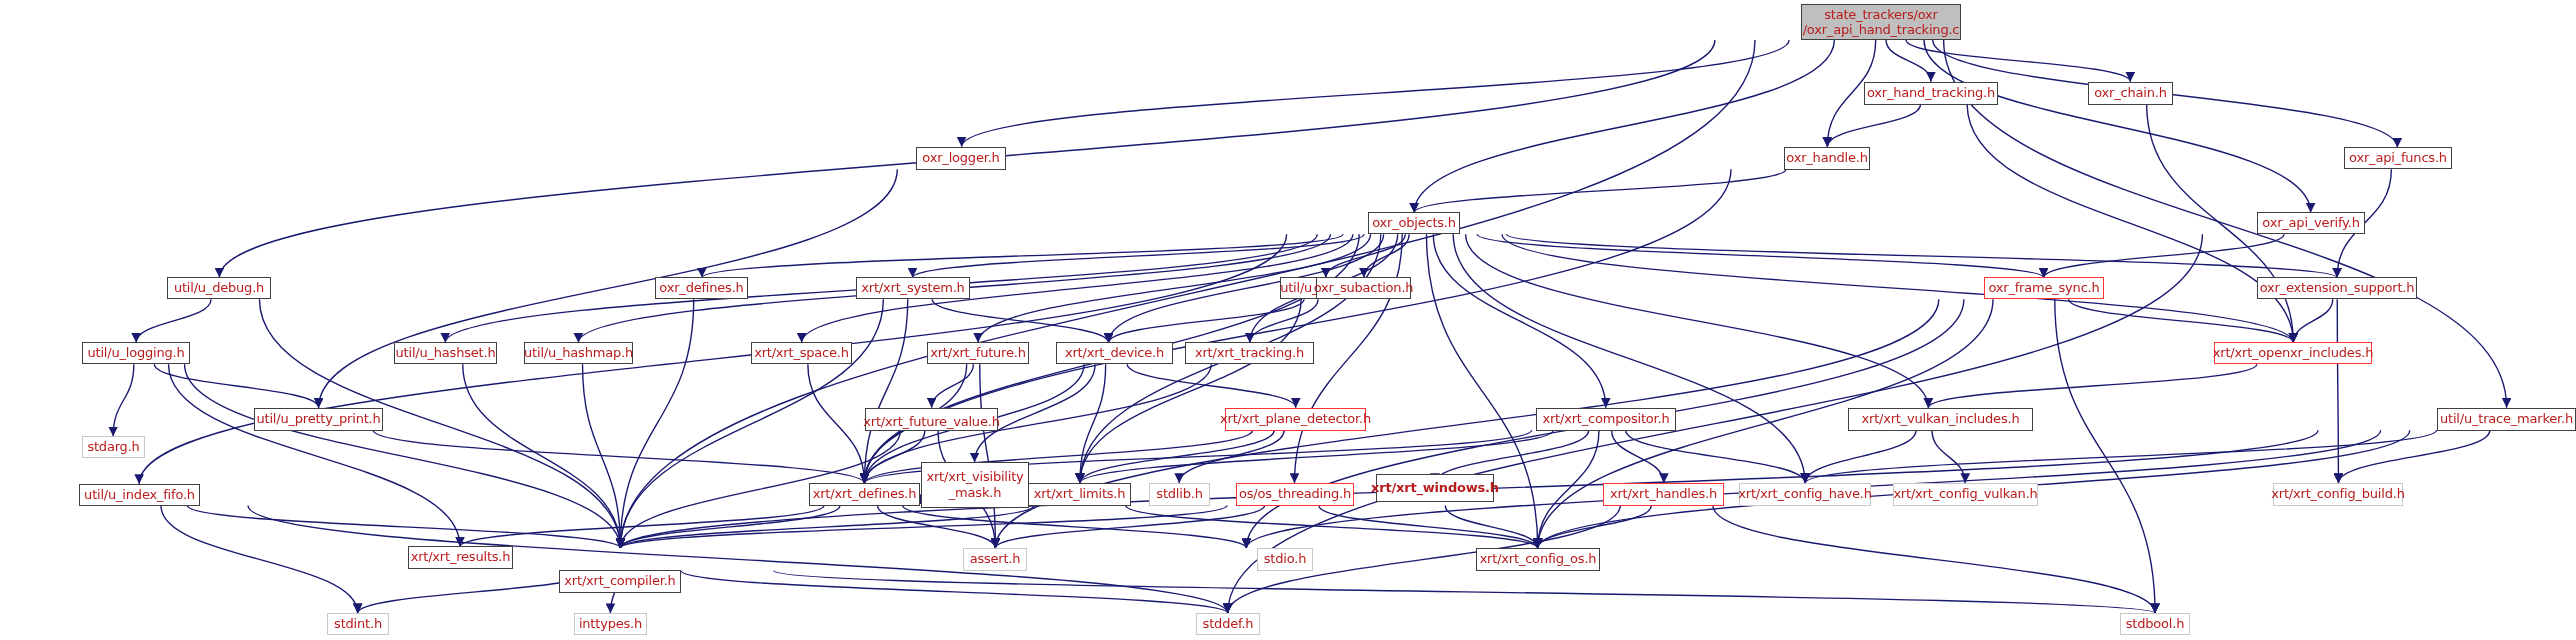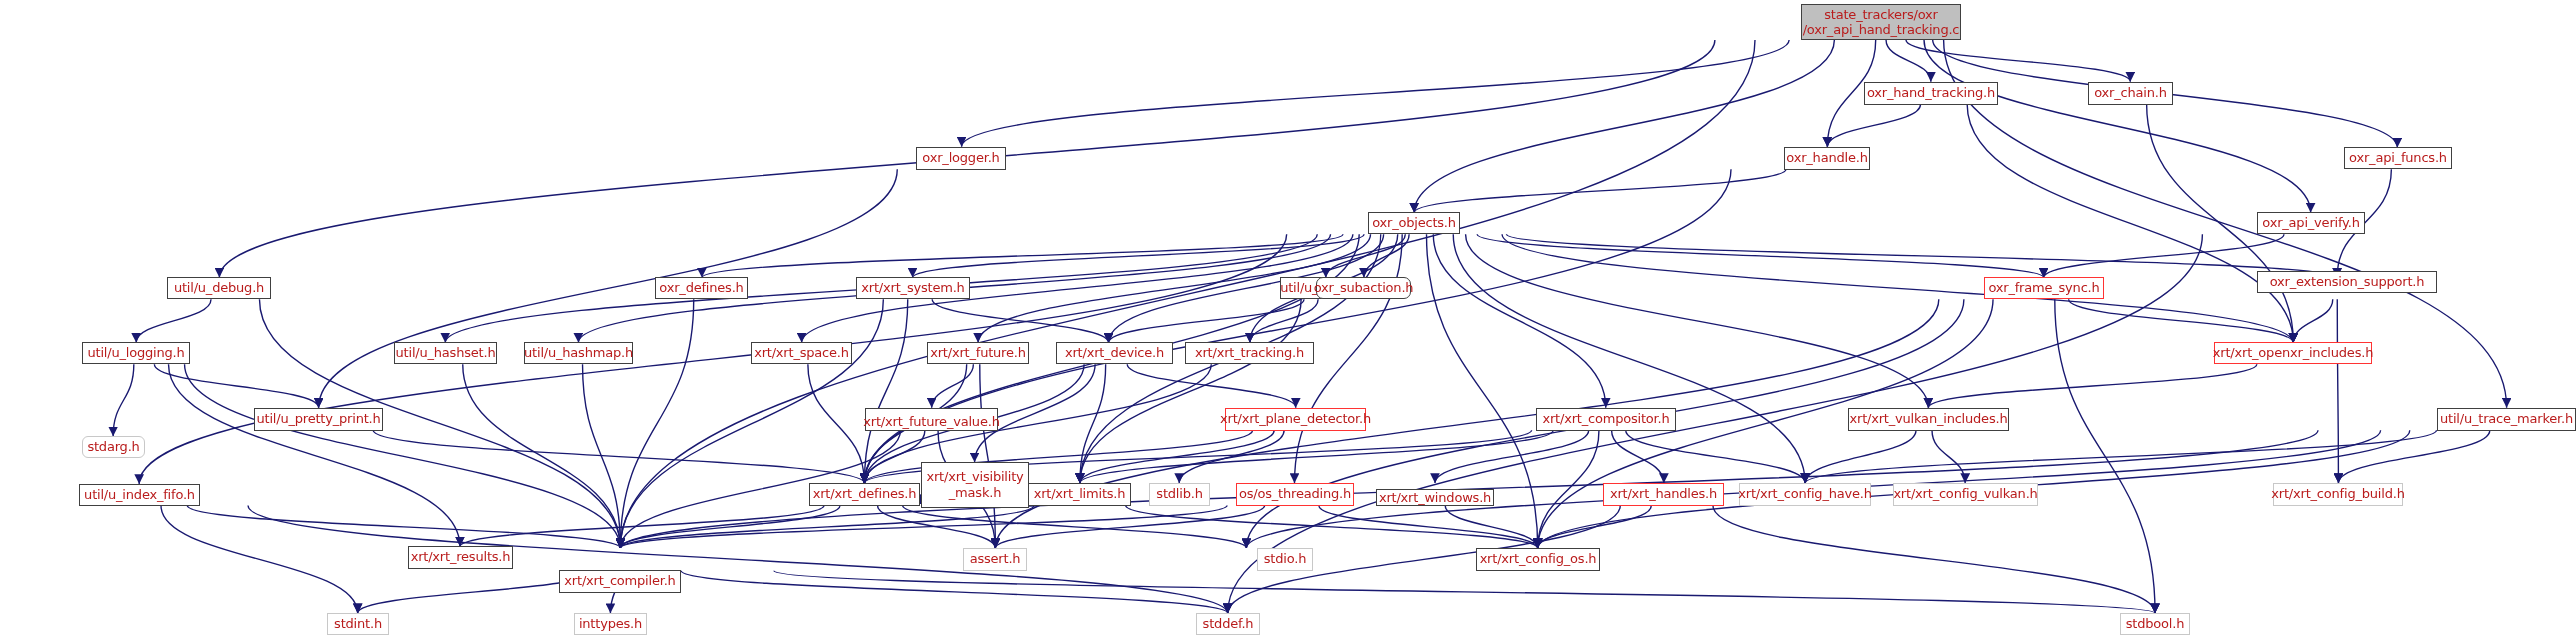--- a/index.html
+++ b/index.html
@@ -145,46 +145,46 @@
     <div class="node " style="left: 2088px; top: 82px; width: 85px; height: 22.5px;"><span>oxr_chain.h</span></div>
     <div class="node " style="left: 2344px; top: 147px; width: 108px; height: 22px;"><span>oxr_api_funcs.h</span></div>
     <div class="node " style="left: 916px; top: 147px; width: 90px; height: 22.5px;"><span>oxr_logger.h</span></div>
     <div class="node " style="left: 1784px; top: 147px; width: 86px; height: 22.5px;"><span>oxr_handle.h</span></div>
     <div class="node " style="left: 1368px; top: 212px; width: 92px; height: 22px;"><span>oxr_objects.h</span></div>
     <div class="node " style="left: 2257px; top: 212px; width: 108px; height: 22px;"><span>oxr_api_verify.h</span></div>
     <div class="node " style="left: 167px; top: 277px; width: 104px; height: 22px;"><span>util/u_debug.h</span></div>
     <div class="node " style="left: 655px; top: 277px; width: 93px; height: 22px;"><span>oxr_defines.h</span></div>
     <div class="node " style="left: 856px; top: 277px; width: 114px; height: 22px;"><span>xrt/xrt_system.h</span></div>
     <div class="node " style="left: 1280px; top: 277px; width: 92px; height: 22px;"><span>util/u_device.h</span></div>
-    <div class="node " style="left: 1316px; top: 277px; width: 95px; height: 22px; border-radius: 7px;"><span>oxr_subaction.h</span></div>
+    <div class="node " style="left: 1316px; top: 277px; width: 95px; height: 22px;"><span>oxr_subaction.h</span></div>
     <div class="node trunc" style="left: 1984px; top: 277px; width: 120px; height: 22px;"><span>oxr_frame_sync.h</span></div>
-    <div class="node " style="left: 2257px; top: 271px; width: 180px; height: 22px; justify-content: center;"><span>oxr_extension_support.h</span></div>
+    <div class="node " style="left: 2257px; top: 277px; width: 160px; height: 22px; justify-content: center;"><span>oxr_extension_support.h</span></div>
     <div class="node " style="left: 82px; top: 342px; width: 108px; height: 22px;"><span>util/u_logging.h</span></div>
     <div class="node " style="left: 394px; top: 342px; width: 103px; height: 22px;"><span>util/u_hashset.h</span></div>
     <div class="node " style="left: 524px; top: 342px; width: 109px; height: 22px;"><span>util/u_hashmap.h</span></div>
     <div class="node " style="left: 751px; top: 342px; width: 101px; height: 22px;"><span>xrt/xrt_space.h</span></div>
     <div class="node " style="left: 927px; top: 342px; width: 102px; height: 22px;"><span>xrt/xrt_future.h</span></div>
     <div class="node " style="left: 1056px; top: 342px; width: 117px; height: 22px;"><span>xrt/xrt_device.h</span></div>
     <div class="node " style="left: 1185px; top: 342px; width: 129px; height: 22px;"><span>xrt/xrt_tracking.h</span></div>
     <div class="node trunc" style="left: 2214px; top: 342px; width: 158px; height: 22px;"><span>xrt/xrt_openxr_includes.h</span></div>
-    <div class="node sys" style="left: 82px; top: 436px; width: 63px; height: 22px; border-radius: 6px;"><span>stdarg.h</span></div>
+    <div class="node sys" style="left: 82px; top: 436px; width: 63px; height: 22px;"><span>stdarg.h</span></div>
     <div class="node " style="left: 254px; top: 408px; width: 129px; height: 22.5px;"><span>util/u_pretty_print.h</span></div>
     <div class="node " style="left: 865px; top: 408px; width: 133px; height: 22.5px; align-items: flex-end;"><span>xrt/xrt_future_value.h</span></div>
     <div class="node " style="left: 921px; top: 462px; width: 108px; height: 46px;"><span>xrt/xrt_visibility
 _mask.h</span></div>
     <div class="node trunc" style="left: 1225px; top: 408px; width: 141px; height: 22.5px;"><span>xrt/xrt_plane_detector.h</span></div>
     <div class="node " style="left: 1536px; top: 408px; width: 140px; height: 22.5px;"><span>xrt/xrt_compositor.h</span></div>
-    <div class="node " style="left: 1848px; top: 408px; width: 161px; height: 22.5px;"><span>xrt/xrt_vulkan_includes.h</span></div>
+    <div class="node " style="left: 1848px; top: 408px; width: 185px; height: 22.5px;"><span>xrt/xrt_vulkan_includes.h</span></div>
     <div class="node " style="left: 2437px; top: 408px; width: 139px; height: 22.5px;"><span>util/u_trace_marker.h</span></div>
     <div class="node " style="left: 79px; top: 484px; width: 121px; height: 22px;"><span>util/u_index_fifo.h</span></div>
     <div class="node " style="left: 809px; top: 483px; width: 111px; height: 22.5px;"><span>xrt/xrt_defines.h</span></div>
     <div class="node " style="left: 1028px; top: 483px; width: 103px; height: 22.5px;"><span>xrt/xrt_limits.h</span></div>
     <div class="node sys" style="left: 1149px; top: 483px; width: 61px; height: 22.5px;"><span>stdlib.h</span></div>
     <div class="node trunc" style="left: 1236px; top: 483px; width: 118px; height: 22.5px;"><span>os/os_threading.h</span></div>
-    <div class="node " style="left: 1376px; top: 489px; width: 118px; height: 17px;"><span>xrt/xrt_windows.h</span></div>
+    <div class="node " style="left: 1376px; top: 474px; width: 118px; height: 28px; font-weight: bold;"><span>xrt/xrt_windows.h</span></div>
     <div class="node trunc" style="left: 1603px; top: 483px; width: 121px; height: 22.5px;"><span>xrt/xrt_handles.h</span></div>
     <div class="node sys" style="left: 1739px; top: 483px; width: 132px; height: 22.5px;"><span>xrt/xrt_config_have.h</span></div>
     <div class="node sys" style="left: 1893px; top: 483px; width: 145px; height: 22.5px;"><span>xrt/xrt_config_vulkan.h</span></div>
     <div class="node sys" style="left: 2273px; top: 483px; width: 130px; height: 22.5px;"><span>xrt/xrt_config_build.h</span></div>
     <div class="node " style="left: 408px; top: 546px; width: 105px; height: 22.5px;"><span>xrt/xrt_results.h</span></div>
     <div class="node " style="left: 559px; top: 532px; width: 122px; height: 22.5px; margin-top: 38px;"><span>xrt/xrt_compiler.h</span></div>
     <div class="node sys" style="left: 963px; top: 548px; width: 64px; height: 22.5px;"><span>assert.h</span></div>
     <div class="node sys" style="left: 1218px; top: 548px; width: 56px; height: 22.5px; margin-left: 39px;"><span>stdio.h</span></div>
     <div class="node " style="left: 1476px; top: 548px; width: 124px; height: 22.5px;"><span>xrt/xrt_config_os.h</span></div>
     <div class="node sys" style="left: 327px; top: 613px; width: 62px; height: 22px;"><span>stdint.h</span></div>

